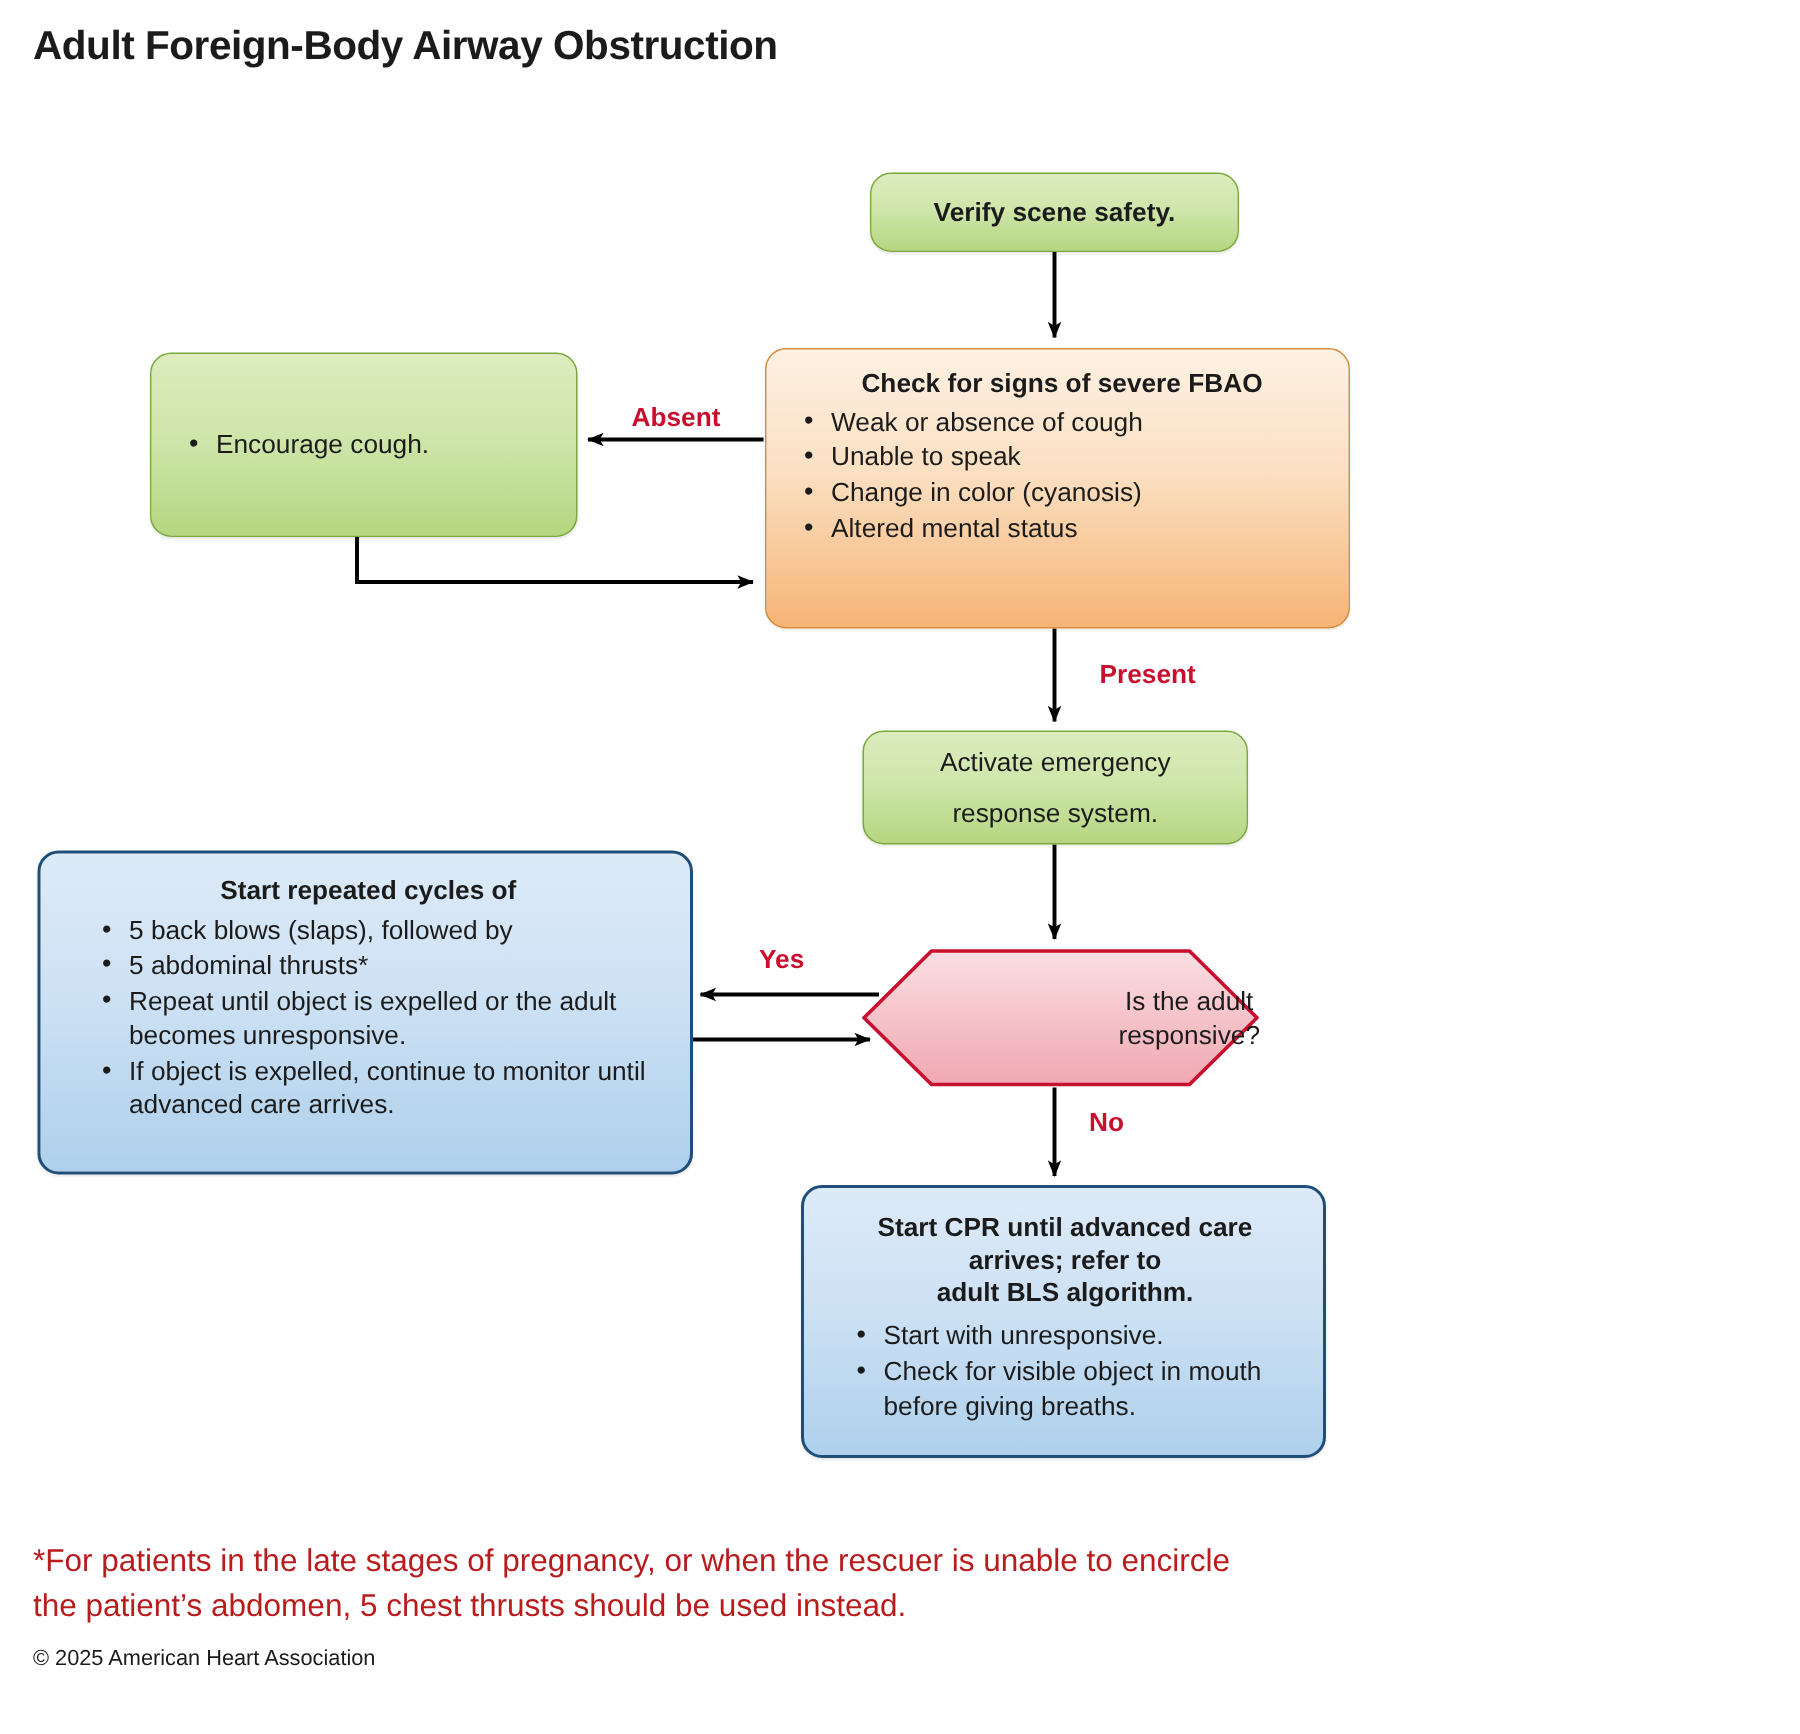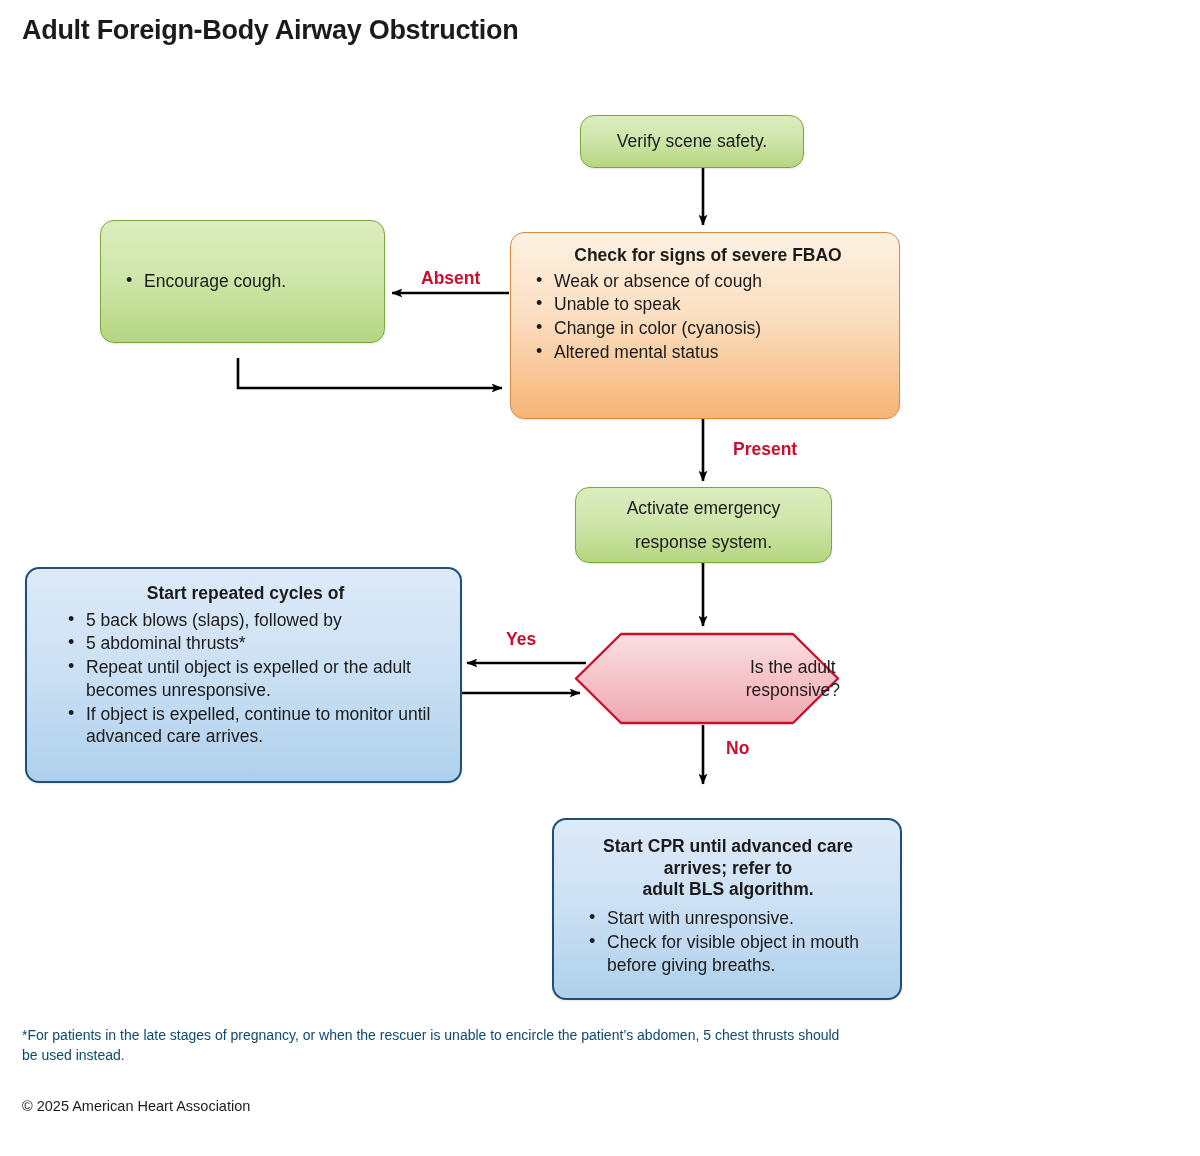--- a/index.html
+++ b/index.html
@@ -95,21 +95,21 @@
     z-index:6;
     white-space:nowrap;
   }
 
   
   #wires{position:absolute;left:0;top:0;width:1200px;height:1156px;z-index:2;}
 
   
   .footnote{
     position:absolute;left:22px;top:1026px;width:830px;
-    font-size:14px;line-height:1.42;color:#0c4a6e;
+    font-size:21px;line-height:1.42;color:#b91c1c;
   }
   .copyright{
     position:absolute;left:22px;top:1098px;
     font-size:14.5px;color:#1b1b1b;
   }
 </style>
 </head>
 <body>
 
 <div id="stage">
@@ -140,35 +140,35 @@
 
       <line x1="703" y1="725" x2="703" y2="784" marker-end="url(#ah)"></line>
     </g>
   </svg>
 
   <div class="elabel" style="left:421px;top:268px;">Absent</div>
   <div class="elabel" style="left:733px;top:439px;">Present</div>
   <div class="elabel" style="left:506px;top:629px;">Yes</div>
   <div class="elabel" style="left:726px;top:738px;">No</div>
 
-  <div class="node green" style="left:580px;top:115px;width:224px;height:53px;">
+  <div class="node green" style="left:580px;top:115px;width:246px;height:53px;font-weight:bold;">
     <div class="center">Verify scene safety.</div>
   </div>
 
   <div class="node orange" style="left:510px;top:232px;width:390px;height:187px;padding:12px 16px 10px 22px;justify-content:flex-start;">
     <div class="heading">Check for signs of severe FBAO</div>
     <ul class="bl" style="margin-top:3px;">
       <li>Weak or absence of cough</li>
       <li>Unable to speak</li>
       <li>Change in color (cyanosis)</li>
       <li>Altered mental status</li>
     </ul>
   </div>
 
-  <div class="node green" style="left:100px;top:220px;width:285px;height:123px;padding:10px 14px 10px 22px;justify-content:center;">
+  <div class="node green" style="left:100px;top:235px;width:285px;height:123px;padding:10px 14px 10px 22px;justify-content:center;">
     <ul class="bl">
       <li>Encourage cough.</li>
     </ul>
   </div>
 
   <div class="node green" style="left:575px;top:487px;width:257px;height:76px;gap:11px;">
     <div class="center">Activate emergency</div>
     <div class="center">response system.</div>
   </div>
 
@@ -194,21 +194,21 @@
   <div class="node blue" style="left:25px;top:567px;width:437px;height:216px;padding:14px 18px 12px 22px;justify-content:flex-start;">
     <div class="heading">Start repeated cycles of</div>
     <ul class="bl" style="margin-top:4px;padding-left:16px;">
       <li>5 back blows (slaps), followed by</li>
       <li>5 abdominal thrusts*</li>
       <li>Repeat until object is expelled or the adult becomes unresponsive.</li>
       <li>If object is expelled, continue to monitor until advanced care arrives.</li>
     </ul>
   </div>
 
-  <div class="node blue" style="left:552px;top:790px;width:350px;height:182px;padding:16px 18px 12px 20px;justify-content:flex-start;margin-top:28px;">
+  <div class="node blue" style="left:534px;top:790px;width:350px;height:182px;padding:16px 18px 12px 20px;justify-content:flex-start;">
     <div class="heading">Start CPR until advanced care</div>
     <div class="heading">arrives; refer to</div>
     <div class="heading">adult BLS algorithm.</div>
     <ul class="bl" style="margin-top:6px;padding-left:12px;">
       <li>Start with unresponsive.</li>
       <li>Check for visible object in mouth before giving breaths.</li>
     </ul>
   </div>
 
   <div class="footnote">*For patients in the late stages of pregnancy, or when the rescuer is unable to encircle the patient’s abdomen, 5 chest thrusts should be used instead.</div>

